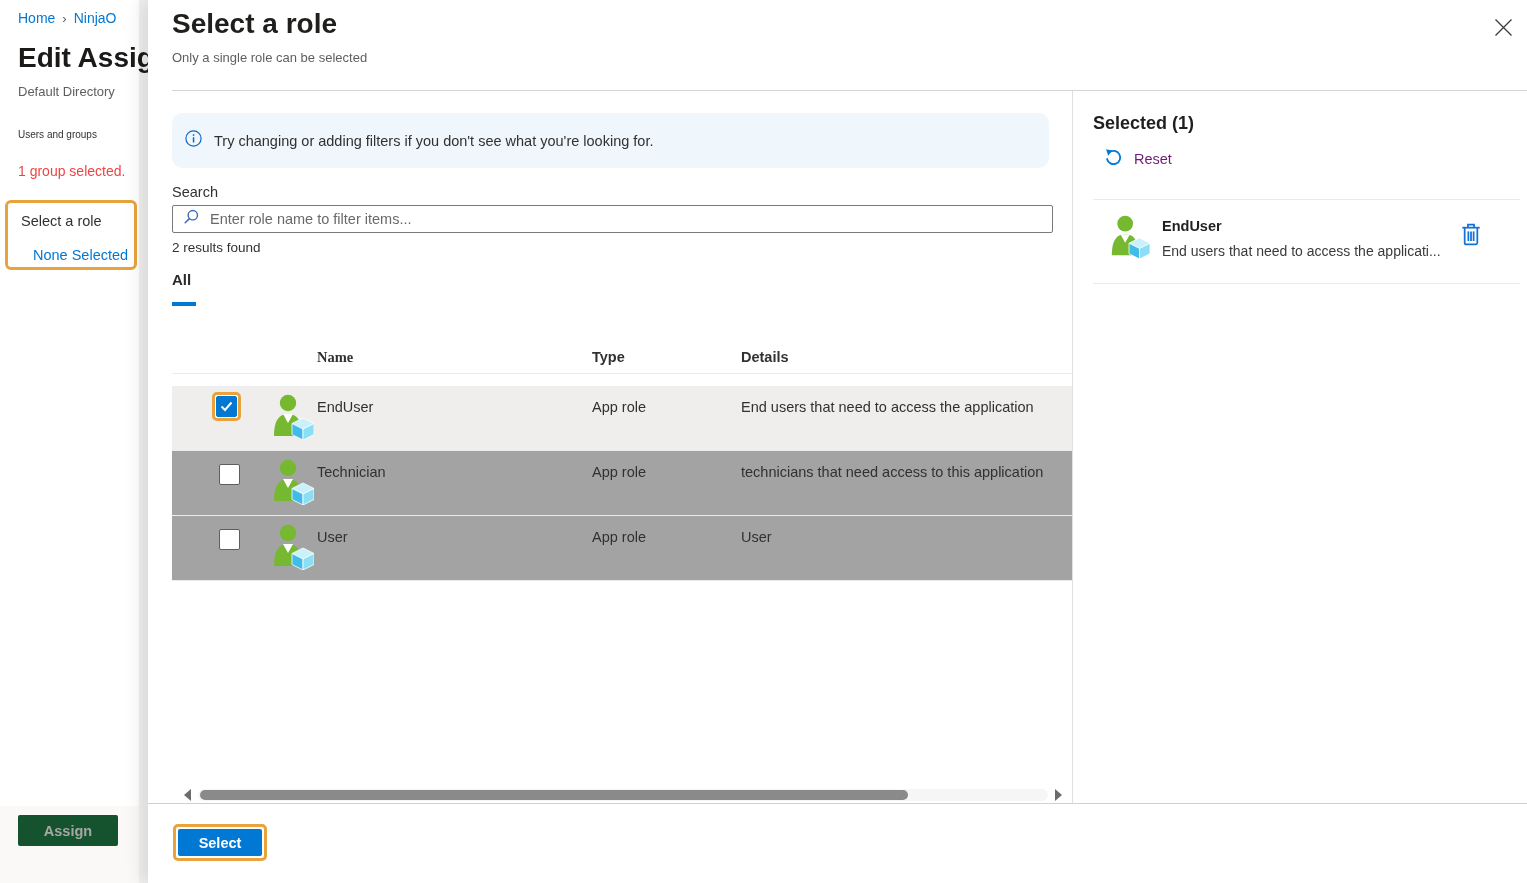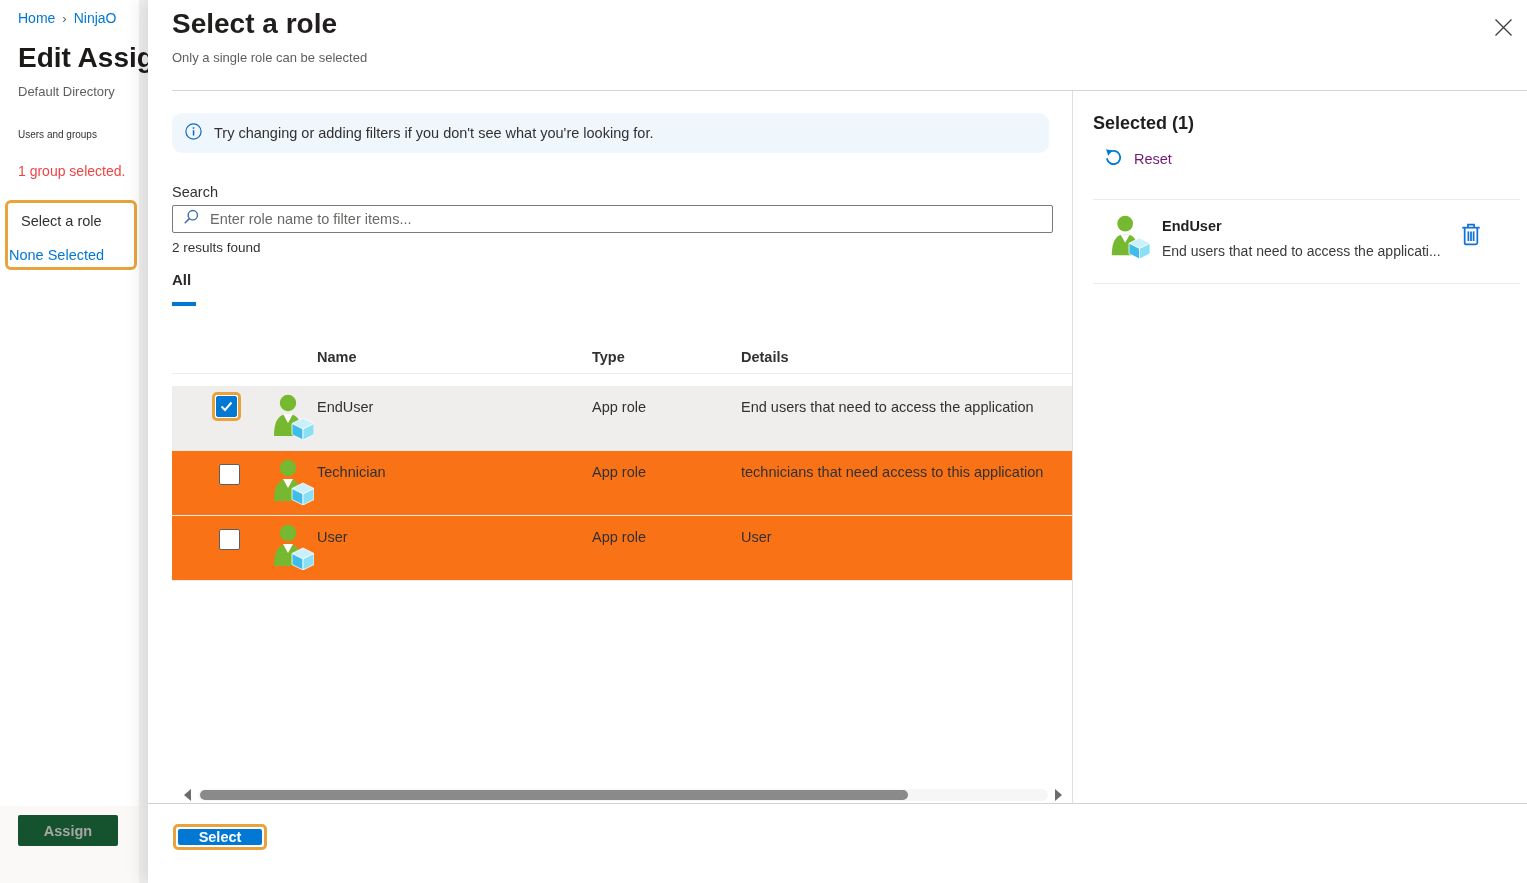--- a/index.html
+++ b/index.html
@@ -13,71 +13,71 @@
   .bg-scroll-strip { position:absolute; left:139px; top:0; width:9px; height:883px; background:#f2f1f0; }
   .breadcrumb { position:absolute; left:18px; top:10px; font-size:14px; white-space:nowrap; }
   .breadcrumb a { color:#0078d4; text-decoration:none; cursor:pointer; }
   .breadcrumb .sep { color:#605e5c; margin:0 7px; font-size:13px; }
   .bg-title { position:absolute; left:18px; top:42px; font-size:28px; font-weight:700; color:#1b1a19; white-space:nowrap; width:130px; overflow:hidden; }
   .bg-subtitle { position:absolute; left:18px; top:84px; font-size:13px; color:#605e5c; white-space:nowrap; }
   .bg-navlabel { position:absolute; left:18px; top:129px; font-size:10px; color:#323130; white-space:nowrap; }
   .bg-grouplink { position:absolute; left:18px; top:163px; font-size:14px; color:#ef4444; white-space:nowrap; cursor:pointer; }
   .annot-box { position:absolute; left:5px; top:200px; width:132px; height:70px; border:3px solid #e8a33d; border-radius:6px; background:#fff; }
   .annot-box .l1 { position:absolute; left:13px; top:10px; font-size:14.5px; color:#323130; white-space:nowrap; }
-  .annot-box .l2 { position:absolute; left:1px; top:44px; font-size:14.5px; color:#0078d4; white-space:nowrap; cursor:pointer; }
+  .annot-box .l2 { position:absolute; left:25px; top:44px; font-size:14.5px; color:#0078d4; white-space:nowrap; cursor:pointer; }
   .bg-footer { position:absolute; left:0; top:806px; width:139px; height:77px; background:#faf9f8; }
   .assign-btn { position:absolute; left:18px; top:9px; width:100px; height:31px; background:#14532d; border:none; border-radius:2px; font-family:inherit; font-size:14.5px; font-weight:600; color:#a8a6a4; cursor:default; }
 
   
   .panel { position:absolute; left:148px; top:0; width:1379px; height:883px; background:#fff; box-shadow:-7px 0 16px rgba(0,0,0,0.10); }
   .panel-title { position:absolute; left:24px; top:8px; font-size:28px; font-weight:700; color:#201f1e; }
   .panel-subtitle { position:absolute; left:24px; top:50px; font-size:13px; color:#605e5c; }
   .close-btn { position:absolute; right:10px; top:14px; width:28px; height:28px; background:none; border:none; cursor:pointer; padding:4px; }
   .hdr-divider { position:absolute; left:24px; right:0; top:90px; border-top:1px solid #d8d6d4; }
   .v-divider { position:absolute; left:924px; top:91px; width:1px; height:712px; background:#e1dfdd; }
 
   
-  .info-banner { position:absolute; left:24px; top:113px; width:877px; height:40px; background:#eff6fc; border-radius:10px; display:flex; align-items:center; padding-left:13px; gap:12px; }
+  .info-banner { position:absolute; left:24px; top:113px; width:877px; height:55px; background:#eff6fc; border-radius:10px; display:flex; align-items:center; padding-left:13px; gap:12px; }
   .info-banner .txt { font-size:14.5px; color:#323130; }
   .search-label { position:absolute; left:24px; top:184px; font-size:14.5px; color:#323130; }
   .search-box { position:absolute; left:24px; top:205px; width:881px; height:28px; border:1px solid #7a7a7a; border-radius:2px; display:flex; align-items:center; padding-left:9px; gap:10px; background:#fff; }
   .search-box input { flex:1; border:none; outline:none; font-family:inherit; font-size:14.5px; color:#323130; background:transparent; height:100%; }
   .search-box input::placeholder { color:#6b6966; opacity:1; }
   .results-count { position:absolute; left:24px; top:240px; font-size:13.5px; color:#323130; }
   .tab-all { position:absolute; left:24px; top:271px; font-size:15px; font-weight:600; color:#2b2a29; cursor:pointer; }
   .tab-underline { position:absolute; left:24px; top:302px; width:24px; height:4px; background:#0078d4; }
 
   .tbl-header { position:absolute; left:24px; top:347px; width:900px; height:27px; font-size:14.5px; font-weight:700; color:#323130; border-bottom:1px solid #edebe9; }
-  .th-name { position:absolute; left:145px; top:2px; }
+  .th-name { position:absolute; left:145px; top:2px;font-family:Liberation Serif, serif; }
   .th-type { position:absolute; left:420px; top:2px; }
   .th-details { position:absolute; left:569px; top:2px; }
 
   .tbl-body { position:absolute; left:24px; top:386px; width:900px; }
-  .role-row { position:relative; height:65px; border-bottom:1px solid #edebe9; cursor:pointer; background:#f97316; }
+  .role-row { position:relative; height:65px; border-bottom:1px solid #edebe9; cursor:pointer; background:#a3a3a3; }
   .role-row.selected { background:#efeeed; }
   .cbx { position:absolute; left:47px; top:13px; width:21px; height:21px; border:1px solid #605e5c; border-radius:2px; background:#fff; cursor:pointer; }
   .cbx.checked { border-color:#0078d4; background:#0078d4; display:flex; align-items:center; justify-content:center; }
   .cbx-annot { position:absolute; left:40px; top:6px; border:3px solid #e8a33d; border-radius:5px; background:#fff; padding:1px; }
   .cbx-annot .cbx { position:static; }
   .row-icon { position:absolute; left:98px; top:8px; width:44px; height:46px; }
   .cell-name { position:absolute; left:145px; top:13px; font-size:14.5px; color:#323130; white-space:nowrap; }
   .cell-type { position:absolute; left:420px; top:13px; font-size:14.5px; color:#323130; white-space:nowrap; }
   .cell-details { position:absolute; left:569px; top:13px; width:331px; font-size:14.5px; color:#323130; white-space:nowrap; overflow:hidden; }
 
   
   .hscroll-arrow { position:absolute; top:788px; width:12px; height:14px; border:none; background:none; padding:0; cursor:pointer; }
   .hscroll-arrow svg { display:block; }
   .arrow-left { left:34px; }
   .arrow-right { left:906px; }
   .hscroll-track { position:absolute; left:50px; top:789px; width:850px; height:12px; background:#f6f6f6; border-radius:6px; }
   .hscroll-thumb { position:absolute; left:2px; top:1px; width:708px; height:10px; background:#8a8a8a; border-radius:5px; cursor:grab; }
 
   .footer-divider { position:absolute; left:0; right:0; top:803px; border-top:1px solid #d2d0ce; }
   .select-annot { position:absolute; left:25px; top:824px; border:3px solid #e8a33d; border-radius:5px; padding:2px; background:#fff; }
-  .select-btn { display:block; width:84px; height:16px; background:#0078d4; color:#fff; border:none; border-radius:2px; font-family:inherit; font-size:14.5px; font-weight:700; cursor:pointer; }
+  .select-btn { display:block; width:84px; height:27px; background:#0078d4; color:#fff; border:none; border-radius:2px; font-family:inherit; font-size:14.5px; font-weight:700; cursor:pointer; }
 
   
   .sel-title { position:absolute; left:945px; top:113px; font-size:18px; font-weight:700; color:#201f1e; }
   .reset-btn { position:absolute; left:956px; top:148px; display:flex; align-items:center; gap:11px; background:none; border:none; font-family:inherit; font-size:14.5px; color:#701a75; cursor:pointer; }
   .sel-div1 { position:absolute; left:945px; right:7px; top:199px; border-top:1px solid #edebe9; }
   .sel-div2 { position:absolute; left:945px; right:7px; top:283px; border-top:1px solid #edebe9; }
   .sel-item { position:absolute; left:945px; right:7px; top:200px; height:83px; }
   .sel-item .icon { position:absolute; left:15px; top:15px; width:42px; height:44px; }
   .sel-item .name { position:absolute; left:69px; top:18px; font-size:14.5px; font-weight:700; color:#201f1e; }
   .sel-item .desc { position:absolute; left:69px; top:43px; width:290px; font-size:14px; color:#3b3a39; white-space:nowrap; overflow:hidden; }

